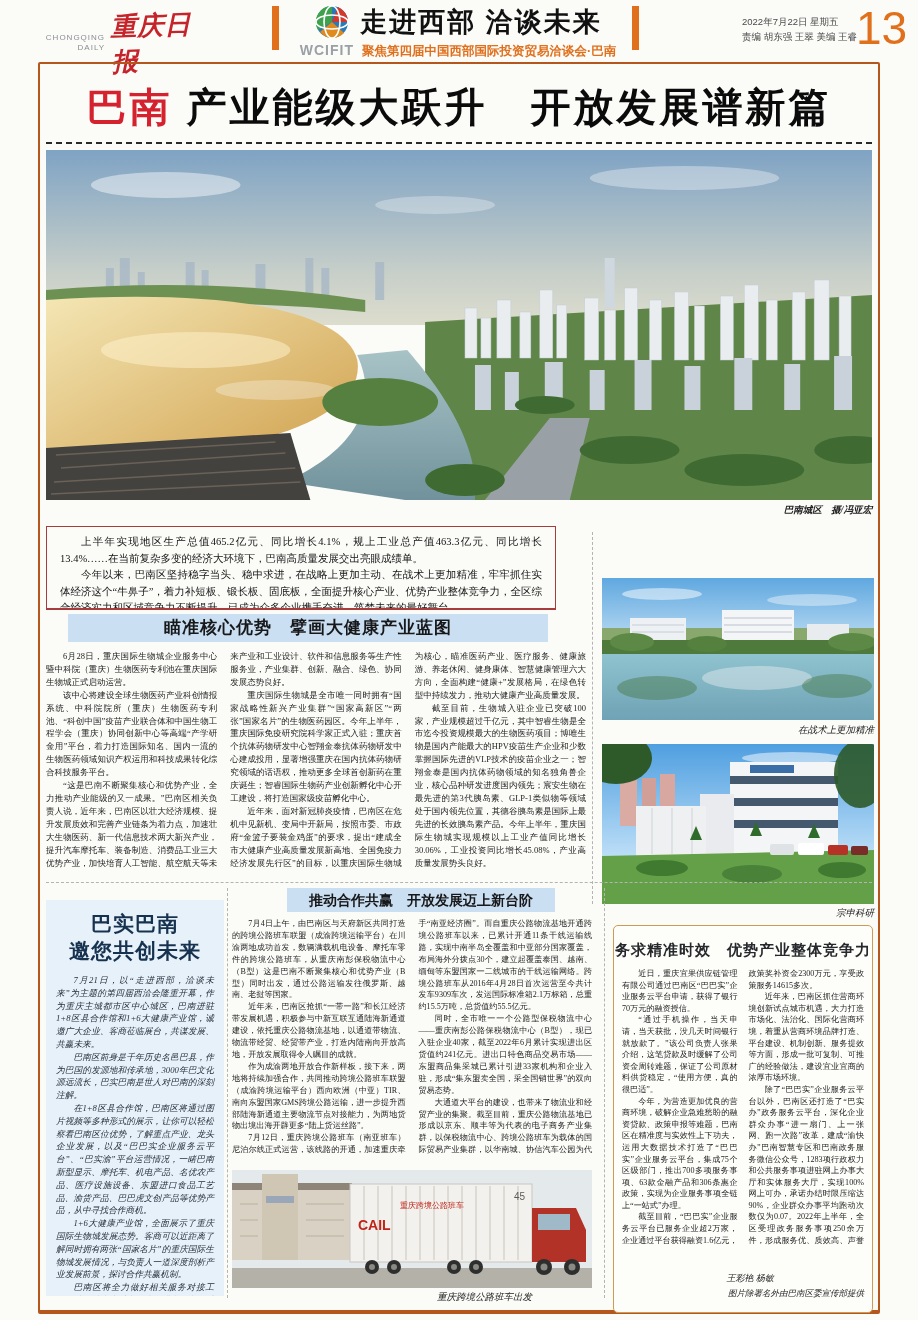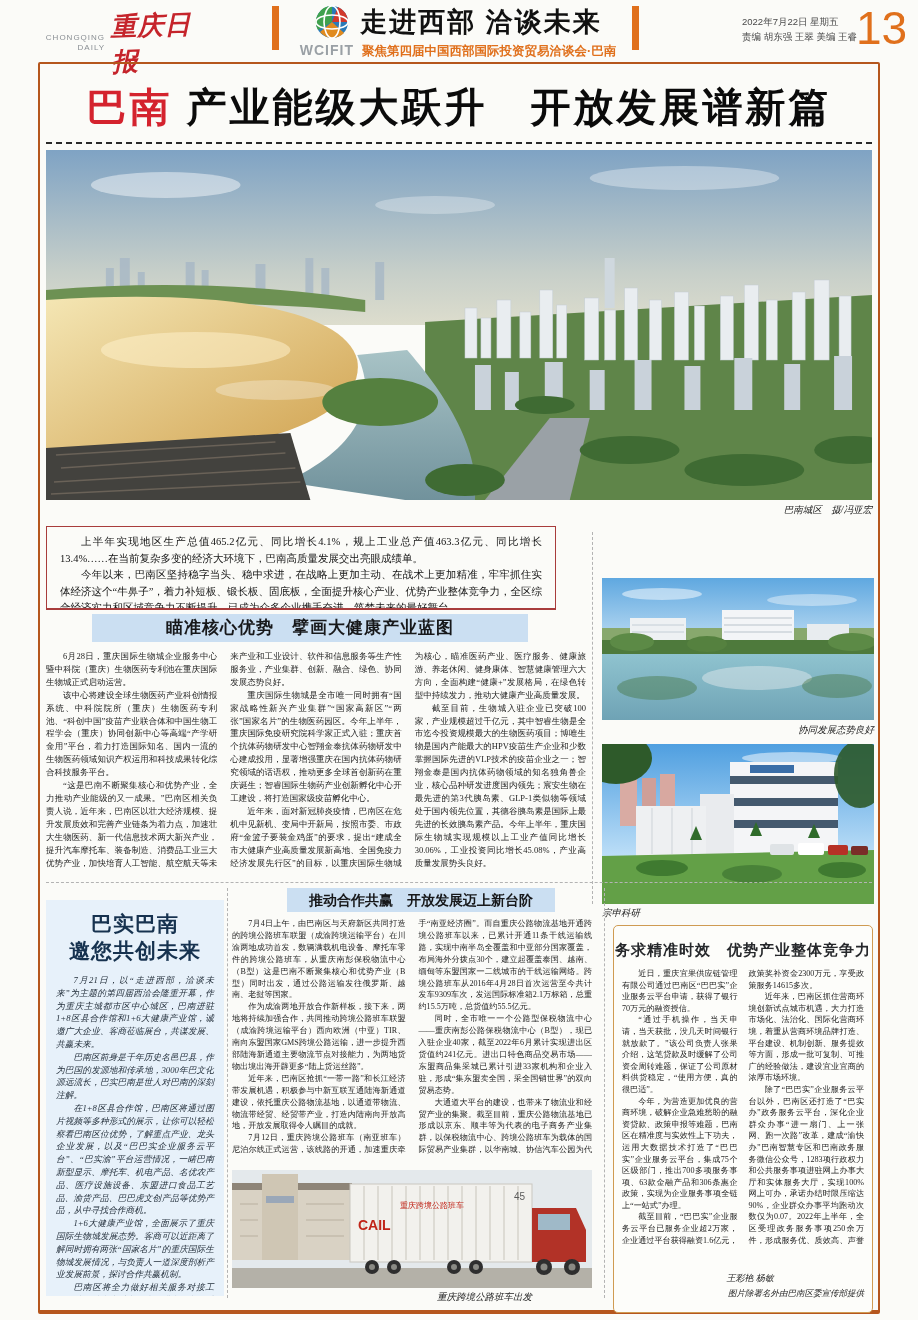--- a/index.html
+++ b/index.html
@@ -31,44 +31,44 @@
   .headline { left:46px; top:80px; width:826px; text-align:center; font-family:"Liberation Sans",sans-serif; font-weight:900; font-size:40px; letter-spacing:3px; white-space:nowrap; }
   .headline .pre { color:#d4232e; margin-right:14px; }
   .headline .main { color:#0b0b0b; }
   .headline-rule { left:46px; top:142px; width:826px; border-top:2px dashed #2a2a2a; }
 
   
   .photo { overflow:hidden; }
   .caption { font-size:9.5px; font-style:italic; color:#222; }
 
   .main-photo { left:46px; top:150px; width:826px; height:350px; }
-  .main-caption { left:560px; top:504px; width:312px; text-align:right; }
+  .main-caption { left:560px; top:504px; width:312px; text-align:right;font-weight:bold; }
 
   .bio1 { left:602px; top:578px; width:272px; height:142px; }
   .bio1-cap { left:602px; top:724px; width:272px; text-align:right; }
   .bio2 { left:602px; top:744px; width:272px; height:160px; }
-  .bio2-cap { left:602px; top:907px; width:272px; text-align:left; }
+  .bio2-cap { left:602px; top:907px; width:272px; text-align:right; }
   .truck { left:232px; top:1170px; width:360px; height:118px; }
   .truck-cap { left:232px; top:1291px; width:340px; text-align:right; padding-right:40px; }
 
   
   .leadbox { left:46px; top:526px; width:510px; height:84px; border:1px solid #a83c3c; border-bottom-width:2px; padding:7px 13px; overflow:hidden; }
   .leadbox p { font-size:10.5px; line-height:16.5px; text-indent:2em; text-align:justify; color:#141414; }
 
   
   .vdash { border-left:1px dashed #b3b3b3; width:0; }
   .hdash { border-top:1px dashed #b3b3b3; height:0; }
   .vd1 { left:592px; top:532px; height:372px; }
   .hd1 { left:46px; top:882px; width:826px; }
   .vd2 { left:227px; top:888px; height:410px; }
   .vd3 { left:604px; top:888px; height:410px; }
 
   
   .secbar { background:#cbdff2; text-align:center; font-family:"Liberation Sans",sans-serif; font-weight:bold; color:#17181a; }
-  .sec1bar { left:92px; top:614px; width:436px; height:28px; font-size:17px; line-height:28px; letter-spacing:1px; }
+  .sec1bar { left:68px; top:614px; width:480px; height:28px; font-size:17px; line-height:28px; letter-spacing:1px; }
   .sec2bar { left:287px; top:888px; width:268px; height:24px; font-size:14px; line-height:24px; }
 
   
   .cols { column-gap:13px; text-align:justify; overflow:hidden; color:#1d1d1d; }
   .cols p { text-indent:2em; }
   .sec1cols { left:46px; top:650px; width:540px; height:230px; column-count:3; font-size:8.5px; line-height:12.9px; }
   .sec2cols { left:232px; top:918px; width:360px; height:248px; column-count:2; font-size:8.1px; line-height:11.9px; }
 
   
   .linktag { left:48px; top:937px; font-family:"Liberation Sans",sans-serif; font-weight:bold; font-size:11px; color:#d4691e; }
@@ -263,21 +263,21 @@
       <rect x="0" y="62" width="272" height="15" fill="#4e7a3c"></rect>
       <ellipse cx="30" cy="64" rx="22" ry="9" fill="#5c8a46"></ellipse>
         <ellipse cx="105" cy="66" rx="20" ry="8" fill="#55813f"></ellipse>
         <ellipse cx="250" cy="64" rx="24" ry="9" fill="#5c8a46"></ellipse>
       <rect x="0" y="76" width="272" height="66" fill="url(#lake)"></rect>
       <ellipse cx="155" cy="100" rx="55" ry="12" fill="#e9eef0" opacity="0.45"></ellipse>
       <ellipse cx="55" cy="110" rx="40" ry="12" fill="#3f6e35" opacity="0.4"></ellipse>
       <ellipse cx="235" cy="108" rx="35" ry="12" fill="#3f6e35" opacity="0.4"></ellipse>
     </svg>
   </div>
-  <div class="abs caption bio1-cap">协同发展态势良好</div>
+  <div class="abs caption bio1-cap">在战术上更加精准</div>
 
   <div class="abs photo bio2">
     <svg viewBox="0 0 272 160" preserveAspectRatio="none">
       <defs>
           <linearGradient id="zsky" x1="0" y1="0" x2="0" y2="1">
             <stop offset="0" stop-color="#4f9fe0"></stop>
             <stop offset="1" stop-color="#bfe0f8"></stop>
           </linearGradient>
         </defs>
       <rect width="272" height="115" fill="url(#zsky)"></rect>
@@ -340,22 +340,22 @@
       <p>1+6大健康产业馆，全面展示了重庆国际生物城发展态势。客商可以近距离了解同时拥有两张“国家名片”的重庆国际生物城发展情况，与负责人一道深度剖析产业发展前景，探讨合作共赢机制。</p>
       <p>巴南区将全力做好相关服务对接工作，让各地客商乘兴而来、满意而归，感受“去巴南投资兴业，就如同到家中一样的巴适”。</p>
     </div>
   </div>
 
   <div class="abs vdash vd2"></div>
 
   <div class="abs secbar sec2bar">推动合作共赢　开放发展迈上新台阶</div>
   <div class="abs cols sec2cols">
     <p>7月4日上午，由巴南区与天府新区共同打造的跨境公路班车联盟（成渝跨境运输平台）在川渝两地成功首发，数辆满载机电设备、摩托车零件的跨境公路班车，从重庆南彭保税物流中心（B型）这是巴南不断聚集核心和优势产业（B型）同时出发，通过公路运输发往俄罗斯、越南、老挝等国家。</p>
+    <p>近年来，巴南区抢抓“一带一路”和长江经济带发展机遇，积极参与中新互联互通陆海新通道建设，依托重庆公路物流基地，以通道带物流、物流带经贸、经贸带产业，打造内陆南向开放高地，开放发展取得令人瞩目的成就。</p>
     <p>作为成渝两地开放合作新样板，接下来，两地将持续加强合作，共同推动跨境公路班车联盟（成渝跨境运输平台）西向欧洲（中亚）TIR、南向东盟国家GMS跨境公路运输，进一步提升西部陆海新通道主要物流节点对接能力，为两地货物出境出海开辟更多“陆上货运丝路”。</p>
-    <p>近年来，巴南区抢抓“一带一路”和长江经济带发展机遇，积极参与中新互联互通陆海新通道建设，依托重庆公路物流基地，以通道带物流、物流带经贸、经贸带产业，打造内陆南向开放高地，开放发展取得令人瞩目的成就。</p>
     <p>7月12日，重庆跨境公路班车（南亚班车）尼泊尔线正式运营，该线路的开通，加速重庆牵手“南亚经济圈”。而自重庆公路物流基地开通跨境公路班车以来，已累计开通11条干线运输线路，实现中南半岛全覆盖和中亚部分国家覆盖，布局海外分拨点30个，建立起覆盖泰国、越南、缅甸等东盟国家一二线城市的干线运输网络。跨境公路班车从2016年4月28日首次运营至今共计发车9309车次，发运国际标准箱2.1万标箱，总重约15.5万吨，总货值约55.5亿元。</p>
     <p>同时，全市唯一一个公路型保税物流中心——重庆南彭公路保税物流中心（B型），现已入驻企业40家，截至2022年6月累计实现进出区货值约241亿元。进出口特色商品交易市场——东盟商品集采城已累计引进33家机构和企业入驻，形成“集东盟卖全国，采全国销世界”的双向贸易态势。</p>
     <p>大通道大平台的建设，也带来了物流业和经贸产业的集聚。截至目前，重庆公路物流基地已形成以京东、顺丰等为代表的电子商务产业集群，以保税物流中心、跨境公路班车为载体的国际贸易产业集群，以华南城、协信汽车公园为代表的专业市场集群，以普洛斯等为代表的综合物流产业集群。</p>
 
   </div>
 
   <div class="abs photo truck">
     <svg viewBox="0 0 360 118" preserveAspectRatio="none">
       <rect width="360" height="118" fill="#e4e9ec"></rect>
       <rect x="0" y="18" width="120" height="72" fill="#d9d2c4"></rect>

